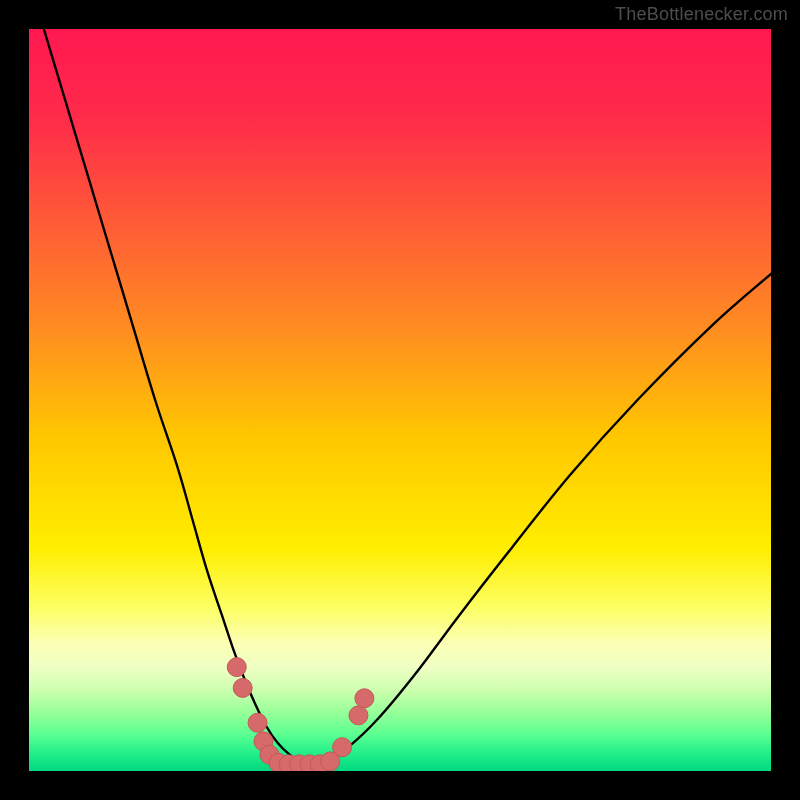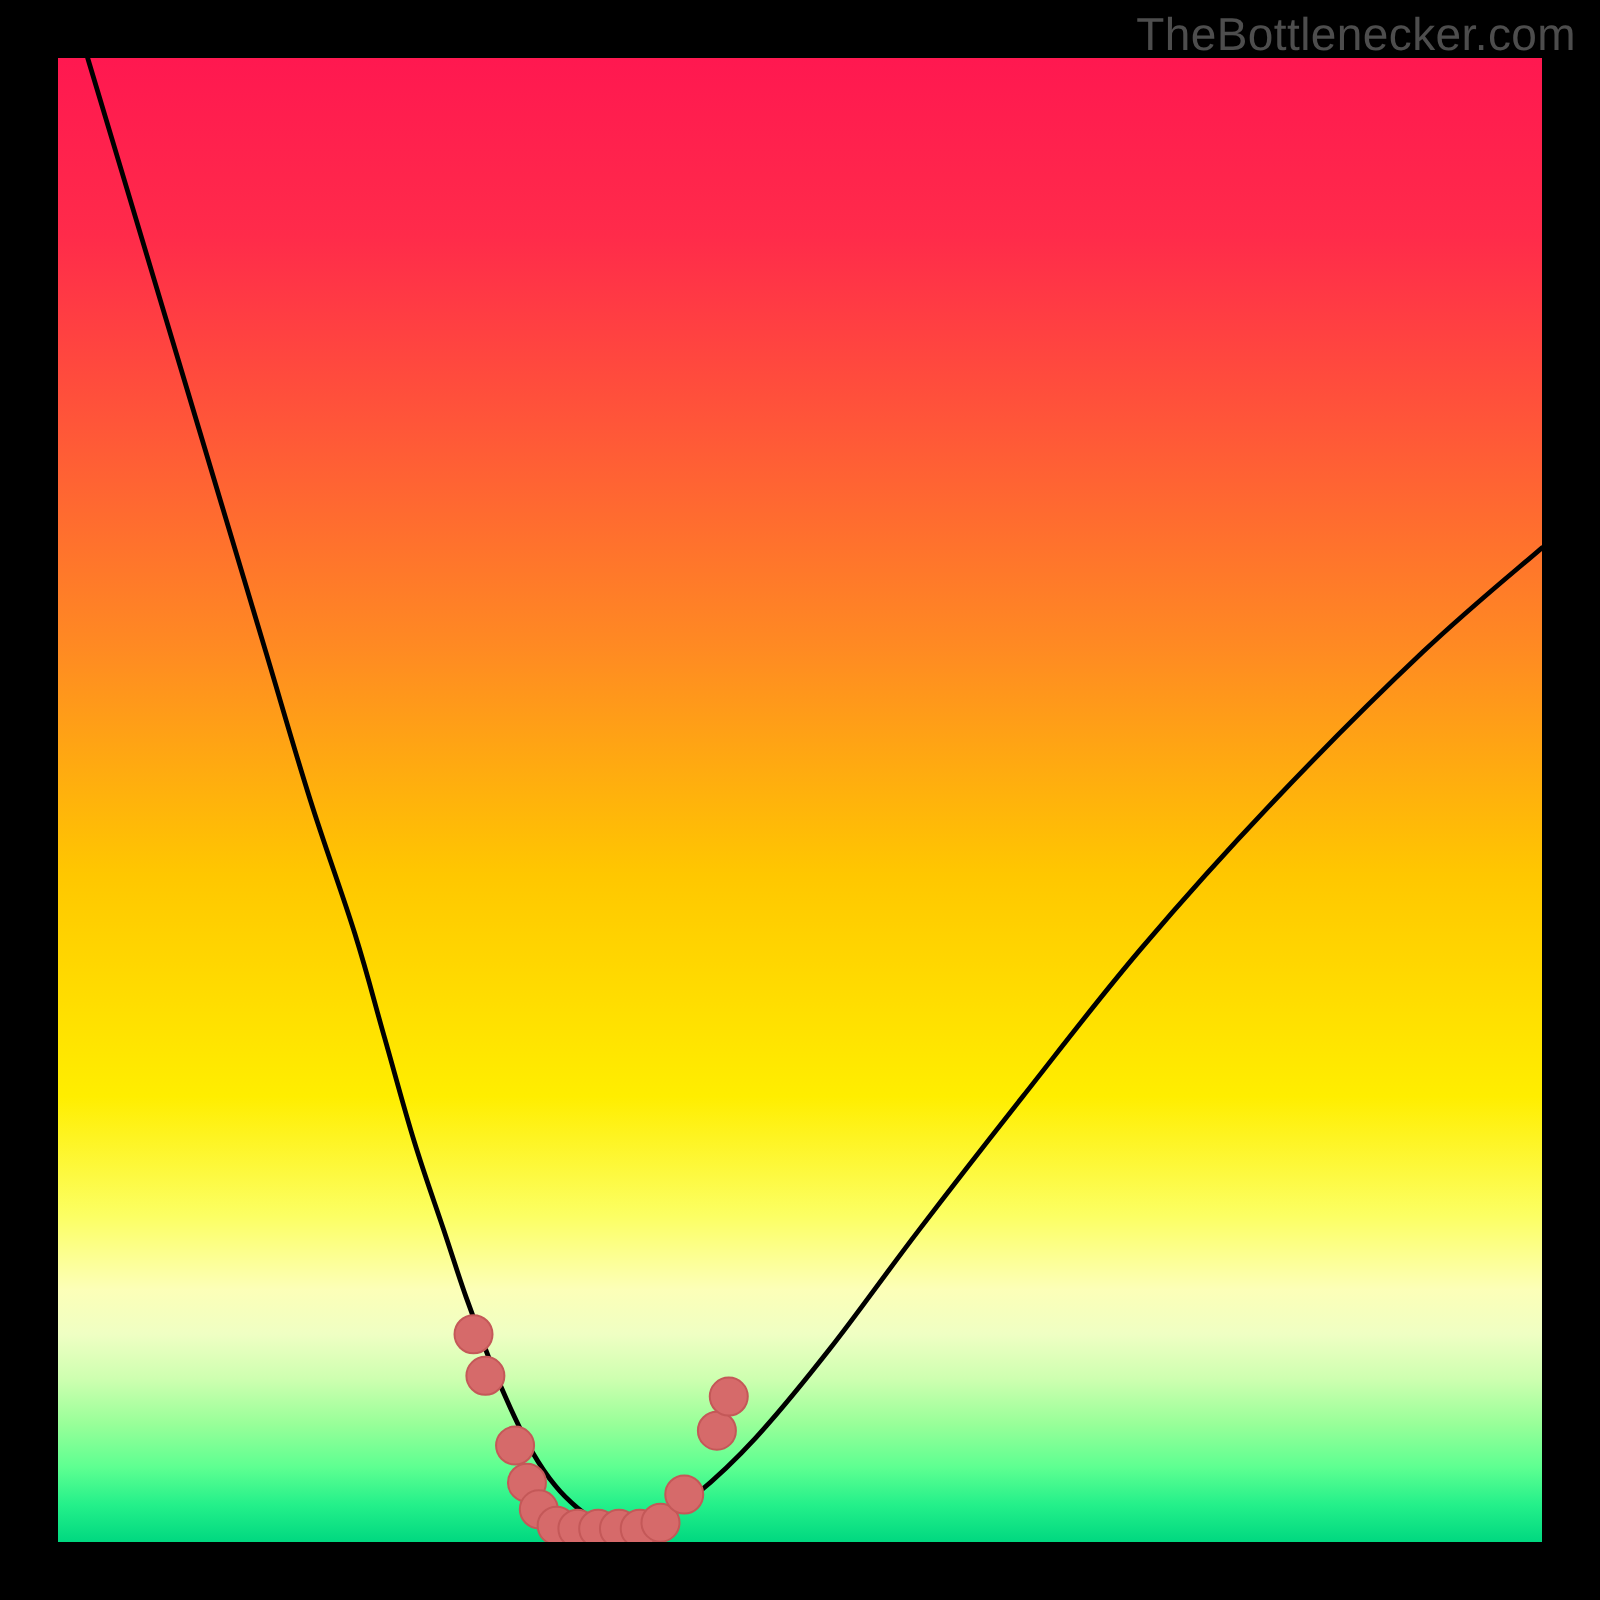--- a/index.html
+++ b/index.html
@@ -24,21 +24,21 @@
     top: 29px;
     left: 29px;
     width: 742px;
     height: 742px;
   }
   .watermark {
     position: absolute;
     top: 4px;
     right: 12px;
     color: #4d4d4d;
-    font-size: 23px;
+    font-size: 18px;
     font-weight: 400;
     letter-spacing: 0.2px;
   }
   svg { display: block; }
 </style>
 </head>
 <body>
 
 <div class="frame">
   <div class="plot-area">

